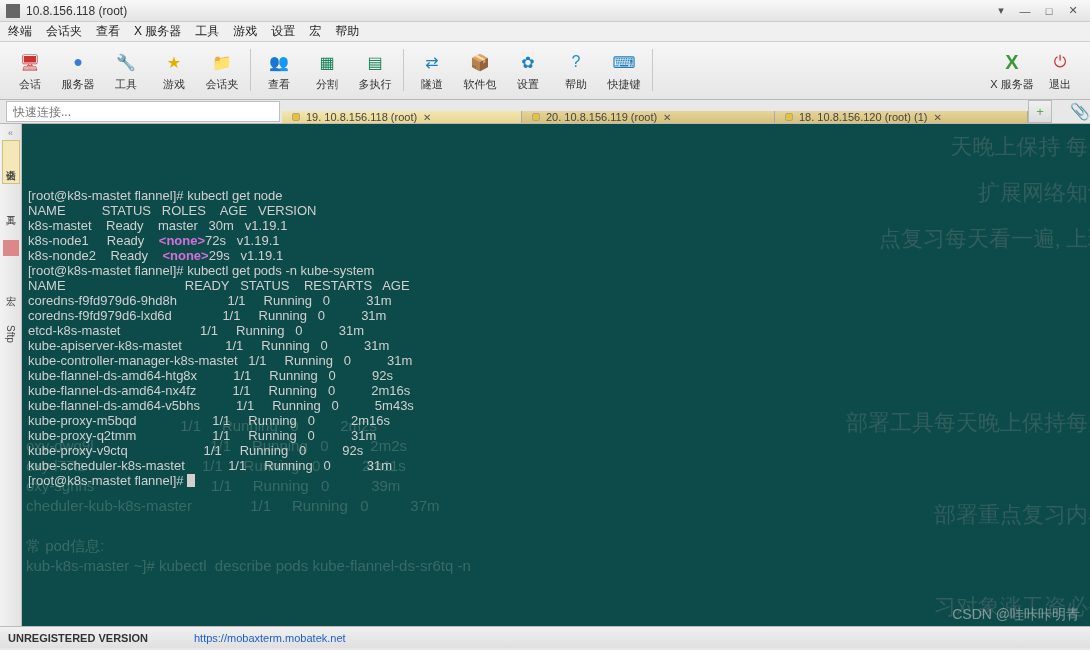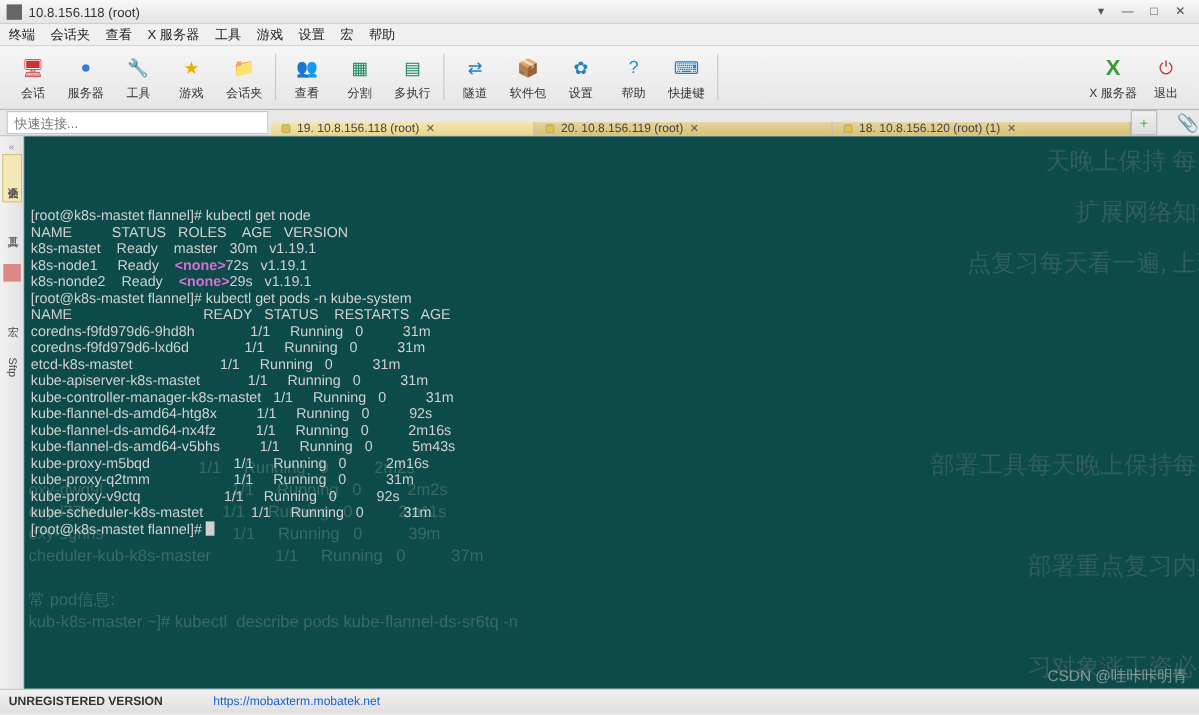--- a/index.html
+++ b/index.html
@@ -8,21 +8,21 @@
 .titlebar .tb-icon { width: 14px; height: 14px; background: #666; margin-right: 6px; }
 .titlebar .spacer { flex: 1; }
 .titlebar .winbtn { width: 22px; height: 14px; margin-left: 2px; display: flex; align-items: center; justify-content: center; color: #555; font-size: 11px; }
 .menubar { height: 20px; background: #f0f0f0; display: flex; align-items: center; padding: 0 8px; font-size: 12px; color: #222; gap: 14px; border-bottom: 1px solid #d0d0d0; }
 .menubar span { cursor: default; }
 .toolbar { height: 58px; background: linear-gradient(#f6f6f6,#e6e6e6); display: flex; align-items: center; padding: 0 6px; border-bottom: 1px solid #b8b8b8; }
 .tb-item { width: 48px; display: flex; flex-direction: column; align-items: center; font-size: 11px; color: #333; gap: 2px; }
 .tb-sep { width: 1px; height: 42px; background: #c8c8c8; margin: 0 4px; }
 .tb-ico { width: 26px; height: 26px; border-radius: 3px; display: flex; align-items: center; justify-content: center; font-size: 16px; }
 .quickbar { height: 24px; background: #e8e8e8; display: flex; align-items: stretch; border-bottom: 1px solid #b8b8b8; }
-.quickinput { width: 238px; background: #fff; border: 1px solid #c0c0c0; font-size: 12px; color: #888; padding: 2px 6px; margin: 1px 2px 1px 6px; }
+.quickinput { width: 274px; background: #fff; border: 1px solid #c0c0c0; font-size: 12px; color: #888; padding: 2px 6px; margin: 1px 2px 1px 6px; }
 .tabbar { flex: 1; display: flex; align-items: flex-end; position: relative; }
 .tab { display: flex; align-items: center; padding: 0 10px; font-size: 11px; color: #444; border-right: 1px solid #aaa; gap: 6px; background: linear-gradient(#e6d49a,#d6c27a); }
 .tab.active { background: linear-gradient(#f4e6b0,#e8d690); }
 .tab .dot { width: 8px; height: 8px; background: #e8c040; border: 1px solid #aa8; border-radius: 2px; }
 .tab .x { color: #555; font-size: 10px; }
 .addtab { width: 24px; background: linear-gradient(#f0f0f0,#ddd); display: flex; align-items: center; justify-content: center; color: #5a5; font-size: 13px; margin-right: 18px; border: 1px solid #bbb; }
 .clip { width: 20px; display:flex; align-items:center; justify-content:center; color:#666; }
 .main { display: flex; height: 502px; }
 .sidebar { width: 22px; background: linear-gradient(90deg,#f2f2f2,#e2e2e2); border-right: 1px solid #bbb; display: flex; flex-direction: column; align-items: center; padding-top: 4px; gap: 2px; }
 .side-item { width: 18px; height: 44px; writing-mode: vertical-rl; font-size: 10px; color: #444; display: flex; align-items: center; justify-content: center; border: 1px solid transparent; }

